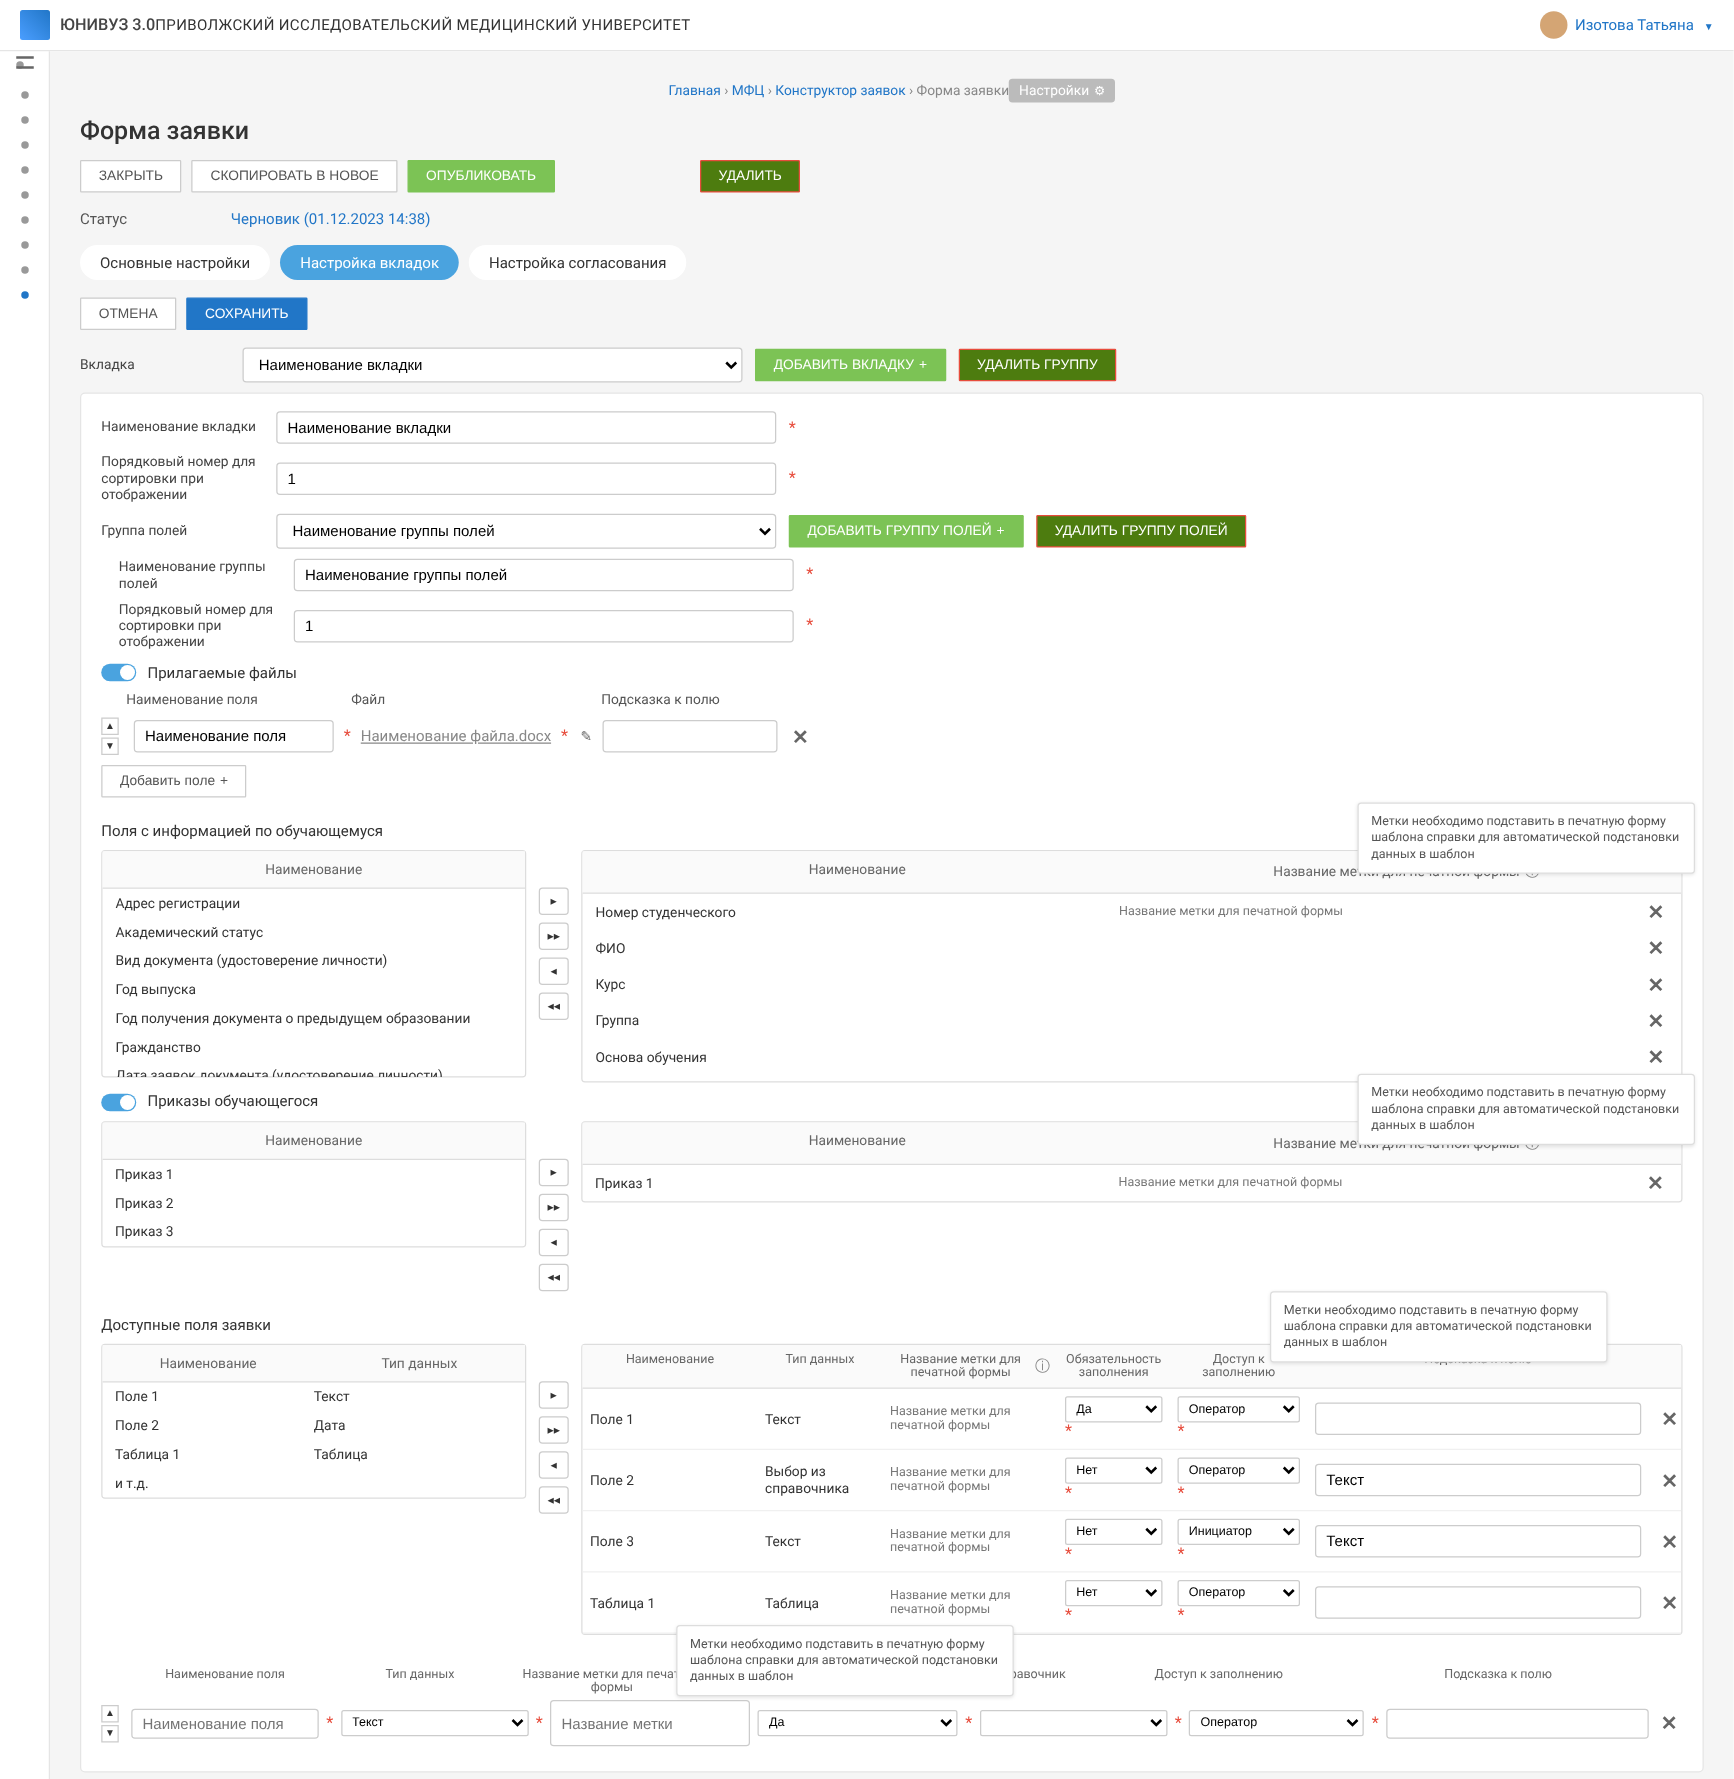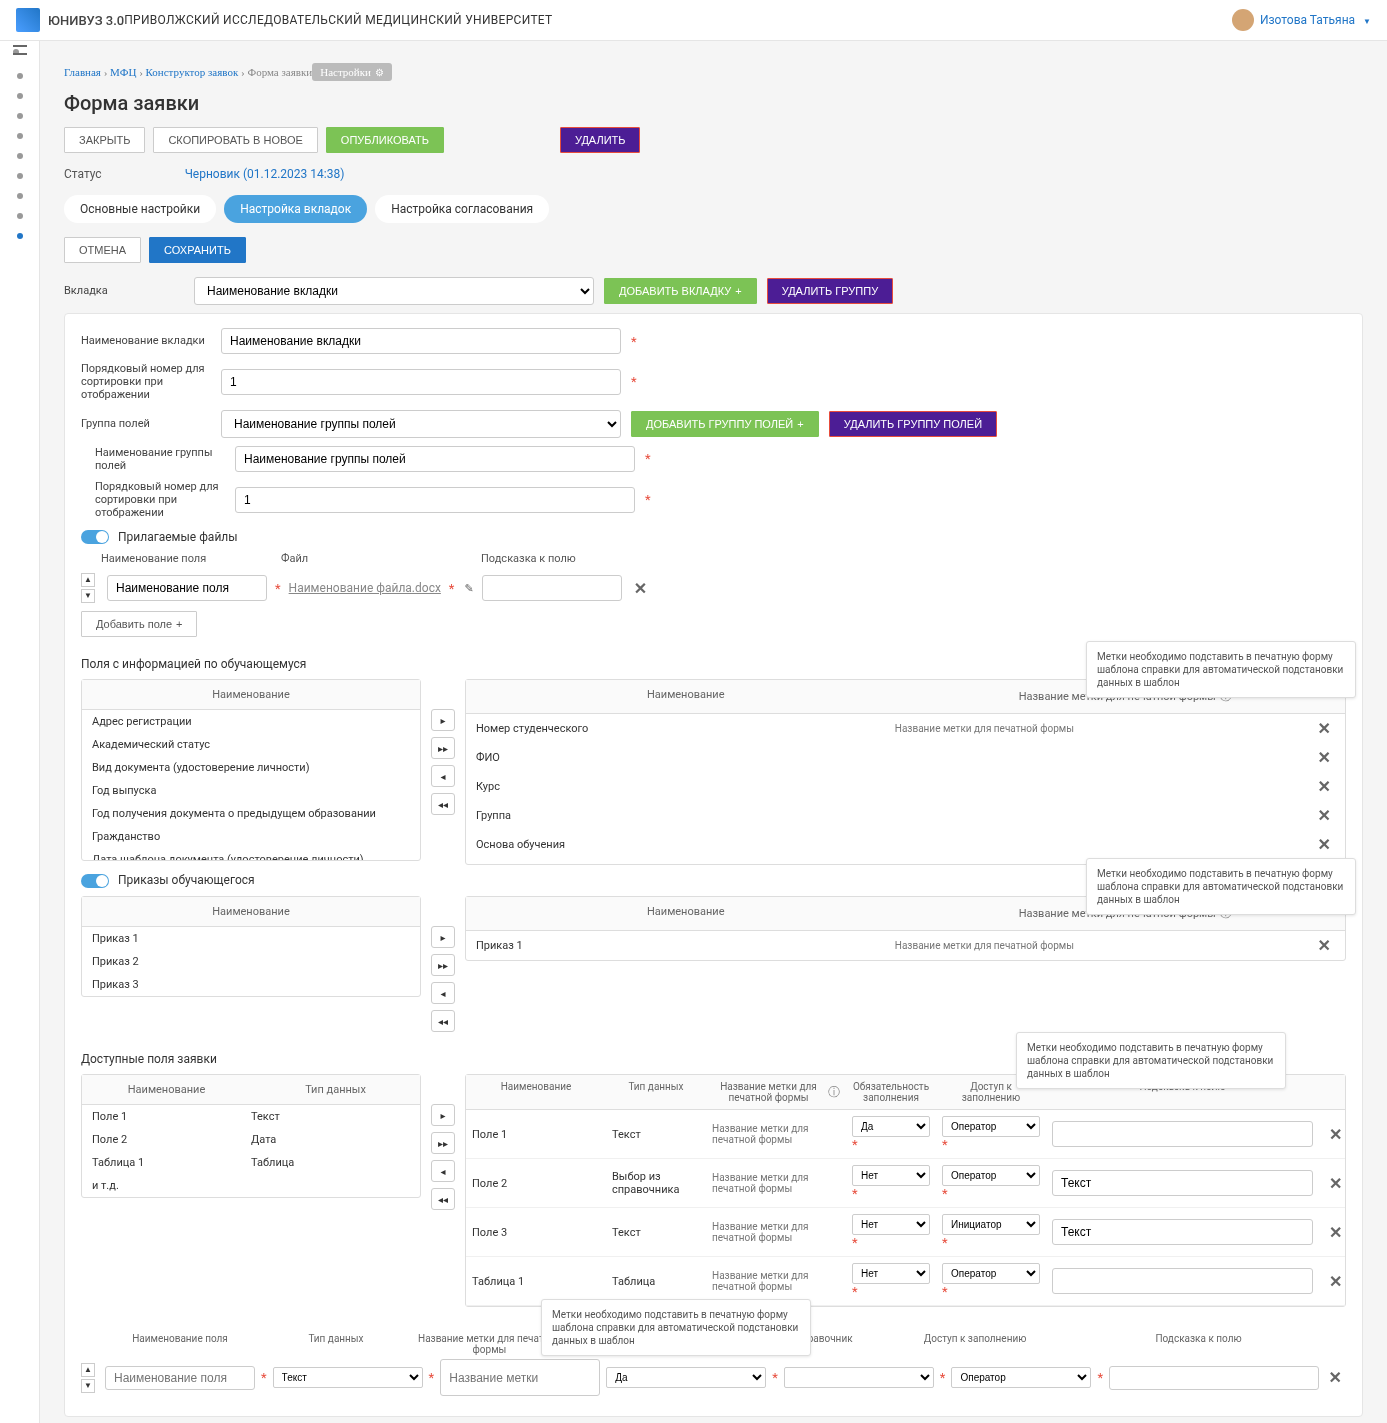--- a/index.html
+++ b/index.html
@@ -10,27 +10,27 @@
 .app-name { font-size: 13px; font-weight: 500; color: #444; }
 .uni-name { font-size: 12px; color: #333; letter-spacing: 0.3px; text-align:left; flex:1; }
 .topbar-right { display: flex; align-items: center; gap: 6px; color: #2176c7; font-size: 12px; }
 .avatar { width: 22px; height: 22px; border-radius: 50%; background: #d4a574; display:inline-block; }
 .layout { display: flex; }
 .sidebar { width: 40px; border-right: 1px solid #e5e5e5; padding-top: 8px; display:flex; flex-direction:column; align-items:center; gap:14px; }
 .sidebar span { width:6px; height:6px; background:#999; border-radius:50%; display:block; }
 .sidebar span.active { background:#2176c7; }
 .main { flex: 1; background: #f5f5f5; padding: 0; }
 .inner { padding: 12px 24px; }
-.breadcrumb { font-size: 11px; color: #888; padding: 10px 0 6px; display:flex; align-items:center; justify-content:flex-start;font-family:Liberation Serif, serif; }
+.breadcrumb { font-size: 11px; color: #888; padding: 10px 0 6px; display:flex; align-items:center; justify-content:center; }
 .breadcrumb a { color: #2176c7; text-decoration:none; }
 .settings-btn { background:#bbb; color:#fff; padding:3px 8px; border-radius:3px; font-size:11px; display:inline-flex; align-items:center; gap:4px; }
 h1.page-title { font-size: 20px; font-weight: 500; color: #333; margin: 4px 0 12px; }
 .btn { display: inline-flex; align-items:center; gap:4px; padding: 6px 14px; border: 1px solid #ccc; background: #fff; border-radius: 1px; font-size: 11px; cursor: pointer; color:#555; font-weight:500; }
 .btn-green { background: #7cc355; border-color: #7cc355; color: #fff; }
-.btn-red { background: #4c1d95; border-color: #e74c3c; color: #fff; }
+.btn-red { background: #4d7c0f; border-color: #e74c3c; color: #fff; }
 .btn-blue { background: #2176c7; border-color: #2176c7; color: #fff; }
 .btn-row { display: flex; gap: 8px; margin-bottom: 14px; flex-wrap:wrap; align-items:center; }
 .status-row { margin: 10px 0 14px; font-size: 12px; color: #555; }
 .status-val { color: #2176c7; margin-left: 80px; }
 .tabs { display: flex; gap: 8px; margin-bottom: 14px; }
 .tab { padding: 7px 16px; background: #fff; border-radius: 14px; font-size: 12px; color: #333; cursor:pointer; }
 .tab.active { background: #4aa3df; color: #fff; }
 .field-row { display: flex; align-items: center; gap: 10px; margin-bottom: 8px; }
 .field-row label { width: 120px; font-size: 11px; color: #444; line-height:1.2; }
 .field-row label.wide { width: 130px; }
@@ -219,21 +219,21 @@
             <div class="pane-header">
                 <div>Наименование</div>
               </div>
             <div class="pane-body" id="student-left">
                 <div class="pane-row">Адрес регистрации</div>
                 <div class="pane-row">Академический статус</div>
                 <div class="pane-row">Вид документа (удостоверение личности)</div>
                 <div class="pane-row">Год выпуска</div>
                 <div class="pane-row">Год получения документа о предыдущем образовании</div>
                 <div class="pane-row">Гражданство</div>
-                <div class="pane-row">Дата шаблона документа (удостоверение личности)</div>
+                <div class="pane-row">Дата заявок документа (удостоверение личности)</div>
               </div>
           </div>
           <div class="transfer-btns">
             <div class="transfer-btn">▸</div>
             <div class="transfer-btn">▸▸</div>
             <div class="transfer-btn">◂</div>
             <div class="transfer-btn">◂◂</div>
           </div>
           <div class="pane pane-right">
             <div class="pane-header">

